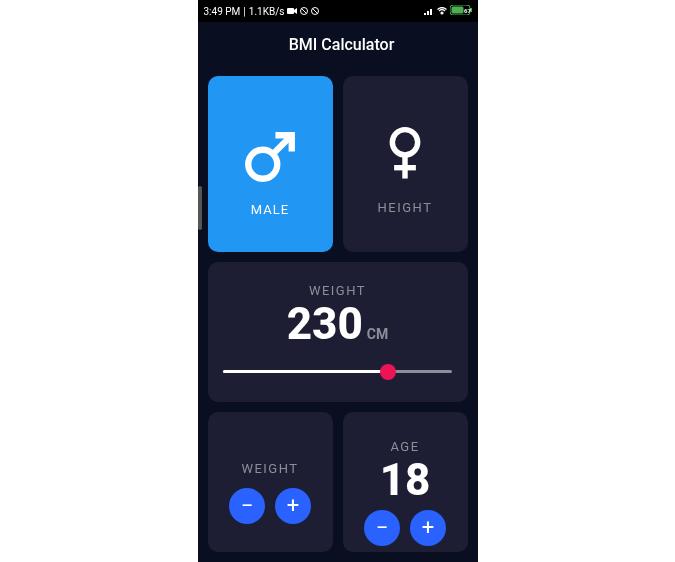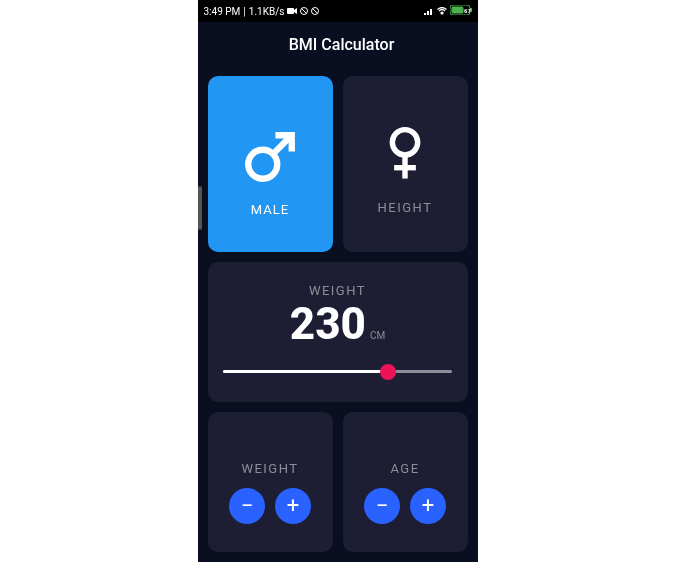--- a/index.html
+++ b/index.html
@@ -81,21 +81,21 @@
     .card-title { color: #8d8e98; font-size: 13px; letter-spacing: 1.5px; margin-bottom: 4px; }
     .card.selected .card-title,
     .card.selected .gender-label { color: #fff; }
     .height-value {
       display: flex;
       align-items: baseline;
       gap: 4px;
       margin-bottom: 8px;
     }
     .big-number { font-size: 44px; font-weight: 800; color: #fff; line-height: 1; }
-    .unit { font-size: 10px; color: #8d8e98; font-weight: 400; margin-top: 21px; }
+    .unit { font-size: 14px; color: #8d8e98; font-weight: 700; margin-top: 21px; }
     .slider-wrap {
       width: 88%;
       margin: 8px auto 0;
       position: relative;
       height: 20px;
       display: flex;
       align-items: center;
     }
     .slider-track {
       width: 100%;
@@ -242,20 +242,21 @@
           <div class="round-btn">
             <span>−</span>
           </div>
           <div class="round-btn">
             <span>+</span>
           </div>
         </div>
       </div>
       <div class="card stepper-card">
         <span class="card-title">AGE</span>
+        <span class="big-number">18</span>
         <div class="stepper-buttons">
           <div class="round-btn">
             <span>−</span>
           </div>
           <div class="round-btn">
             <span>+</span>
           </div>
         </div>
       </div>
     </div>

